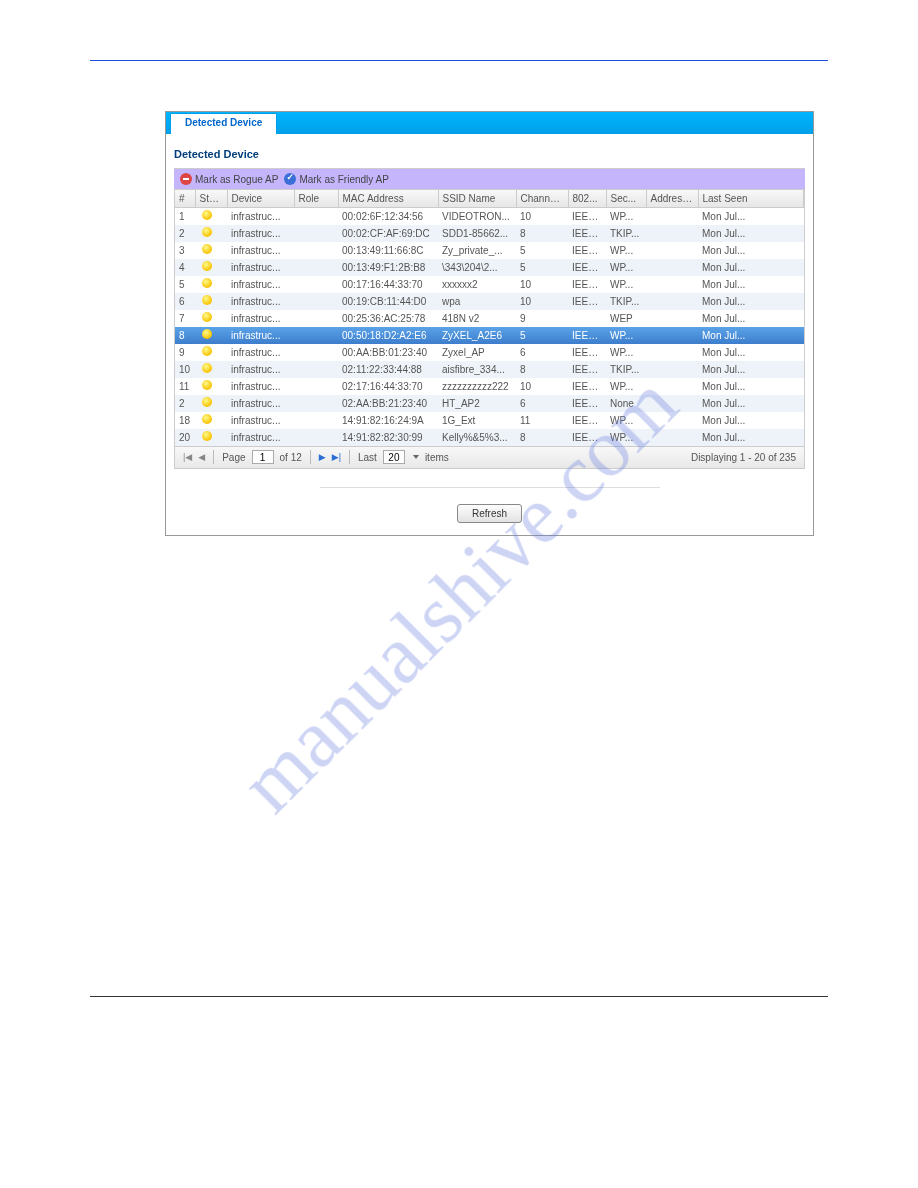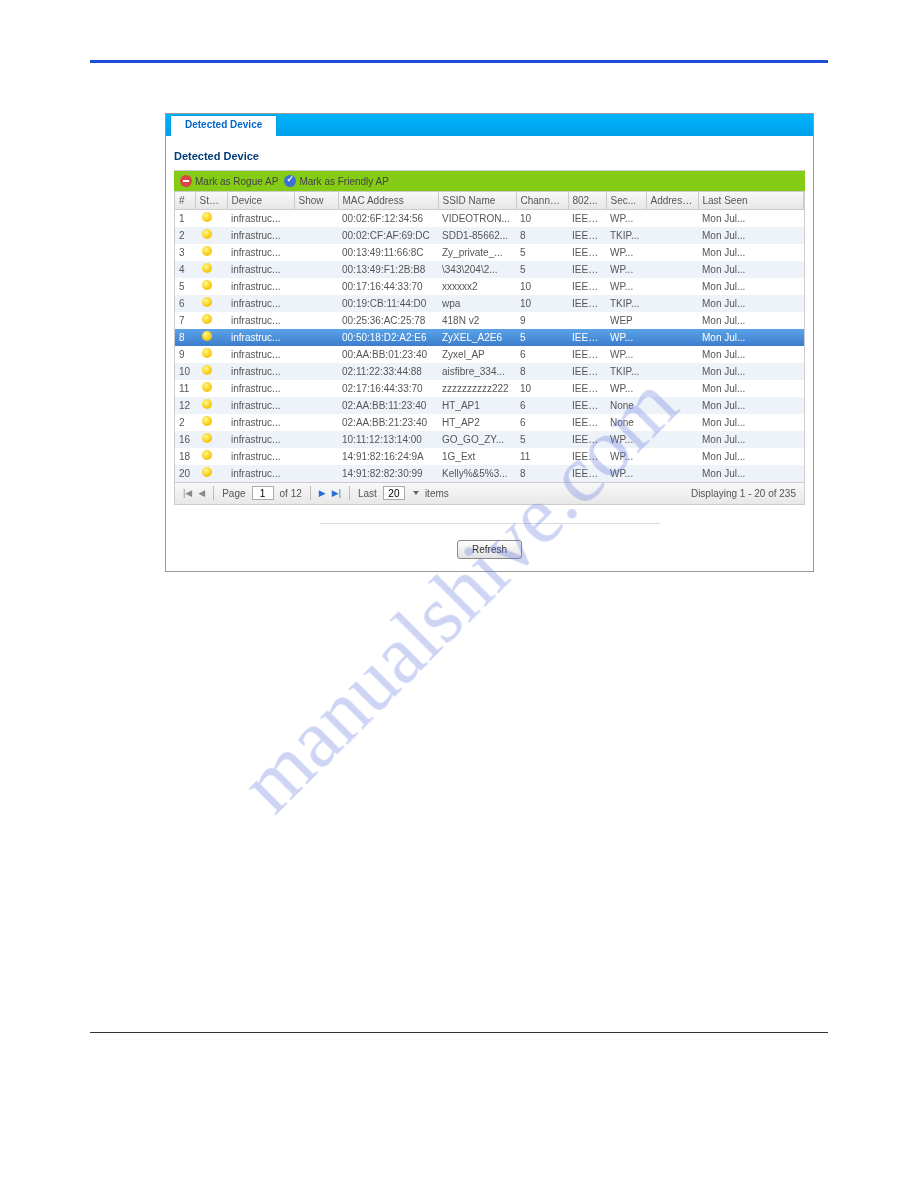--- a/index.html
+++ b/index.html
@@ -3,21 +3,21 @@
   <meta charset="utf-8">
   <style>
     * { box-sizing: border-box; margin: 0; padding: 0; }
     body { 
       font-family: Arial, sans-serif; 
       font-size: 10px;
       background: white;
       padding: 60px 0;
     }
     .outer-container {
-      border-top: 3px solid #1d4ed8;
+      border-top: 1px solid #1d4ed8;
       border-bottom: 1px solid #333;
       margin: 0 90px;
       padding: 50px 0 460px 75px;
     }
     .window-frame {
       width: 649px;
       border: 1px solid #999;
     }
     .tab-bar {
       display: flex;
@@ -40,21 +40,21 @@
       background: white;
       padding: 10px 8px 0 8px;
     }
     .section-title {
       color: #003d7a;
       font-weight: bold;
       font-size: 11px;
       margin: 4px 0 8px 0;
     }
     .toolbar {
-      background: #84cc16;
+      background: #c4b5fd;
       border-top: 1px solid #ccc;
       border-bottom: 1px solid #ccc;
       padding: 2px 6px;
       display: flex;
       align-items: center;
       gap: 6px;
       height: 22px;
     }
     .toolbar-btn {
       display: inline-flex;
@@ -247,21 +247,21 @@
               <col style="width:38px">
             <col style="width:40px">
               <col style="width:52px">
               <col style="width:auto">
           </colgroup>
           <thead>
             <tr>
               <th>#</th>
               <th>Stat...</th>
               <th>Device</th>
-              <th>Show</th>
+              <th>Role</th>
               <th>MAC Address</th>
               <th>SSID Name</th>
               <th>Channe...</th>
               <th>802...</th>
               <th>Sec...</th>
               <th>Address...</th>
               <th>Last Seen</th>
             </tr>
           </thead>
           <tbody id="table-body">
@@ -402,55 +402,29 @@
                 <td></td>
                 <td>02:17:16:44:33:70</td>
                 <td>zzzzzzzzzz222</td>
                 <td>10</td>
                 <td>IEEE...</td>
                 <td>WP...</td>
                 <td></td>
                 <td>Mon Jul...</td>
               </tr>
               <tr>
-                <td>12</td>
-                <td><span class="bulb"></span></td>
-                <td>infrastruc...</td>
-                <td></td>
-                <td>02:AA:BB:11:23:40</td>
-                <td>HT_AP1</td>
-                <td>6</td>
-                <td>IEEE...</td>
-                <td>None</td>
-                <td></td>
-                <td>Mon Jul...</td>
-              </tr>
-              <tr>
                 <td>2</td>
                 <td><span class="bulb"></span></td>
                 <td>infrastruc...</td>
                 <td></td>
                 <td>02:AA:BB:21:23:40</td>
                 <td>HT_AP2</td>
                 <td>6</td>
                 <td>IEEE...</td>
                 <td>None</td>
-                <td></td>
-                <td>Mon Jul...</td>
-              </tr>
-              <tr>
-                <td>16</td>
-                <td><span class="bulb"></span></td>
-                <td>infrastruc...</td>
-                <td></td>
-                <td>10:11:12:13:14:00</td>
-                <td>GO_GO_ZY...</td>
-                <td>5</td>
-                <td>IEEE...</td>
-                <td>WP...</td>
                 <td></td>
                 <td>Mon Jul...</td>
               </tr>
               <tr>
                 <td>18</td>
                 <td><span class="bulb"></span></td>
                 <td>infrastruc...</td>
                 <td></td>
                 <td>14:91:82:16:24:9A</td>
                 <td>1G_Ext</td>

